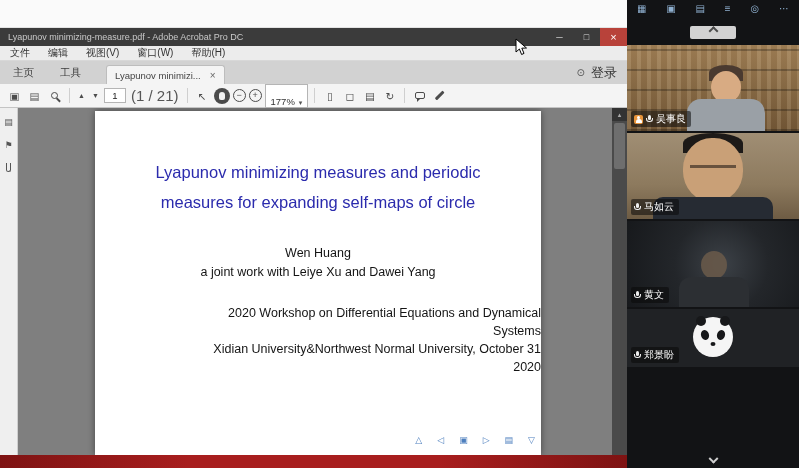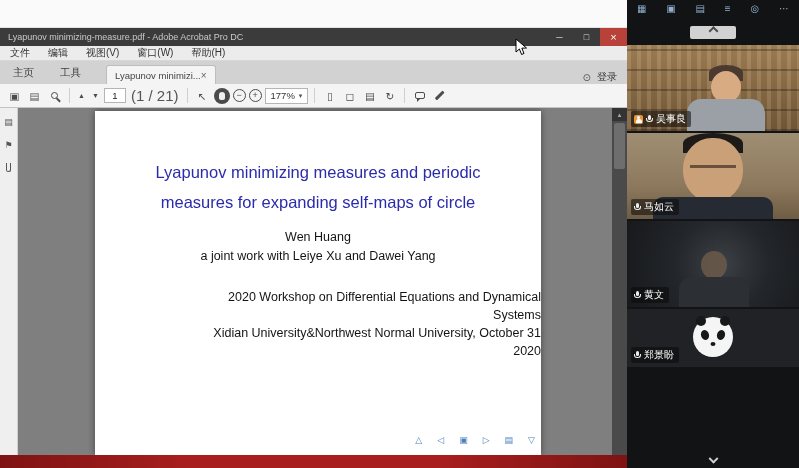--- a/index.html
+++ b/index.html
@@ -13,53 +13,53 @@
 
 .titlebar{position:absolute;left:0;top:0;width:627px;height:18px;background:#3b3b3b;display:flex;align-items:center}
 .tb-title{color:#c9c9c9;font-size:9px;padding-left:8px;white-space:nowrap;overflow:hidden}
 .winbtns{margin-left:auto;display:flex;height:100%}
 .winbtn{width:27px;height:100%;display:flex;align-items:center;justify-content:center;color:#ddd;font-size:9px}
 .winbtn.close{background:#b8423a;color:#fff;font-size:11px}
 
 .menubar{position:absolute;left:0;top:18px;width:627px;height:15px;background:#ececec;display:flex;align-items:center;gap:18px;padding-left:10px;border-bottom:1px solid #d8d8d8}
 .menu-item{font-size:10px;color:#333;white-space:nowrap}
 
-.tabbar{position:absolute;left:0;top:33px;width:627px;height:23px;background:#d2d2d2;display:flex;align-items:flex-end}
+.tabbar{position:absolute;left:0;top:33px;width:627px;height:23px;background:#d2d2d2;display:flex;align-items:center}
 .bar-tab{font-size:10.5px;color:#3b3b3b;padding:0 13px;height:100%;display:flex;align-items:center}
-.doc-tab{height:19px;align-self:flex-end;background:#f4f4f4;border:1px solid #bdbdbd;border-bottom:none;display:flex;align-items:center;padding:8px 8px;margin-left:12px;font-size:9.5px;color:#444;border-radius:3px 3px 0 0;white-space:nowrap}
+.doc-tab{height:19px;align-self:flex-end;background:#f4f4f4;border:1px solid #bdbdbd;border-bottom:none;display:flex;align-items:center;gap:9px;padding:8px 8px;margin-left:12px;font-size:9.5px;color:#444;border-radius:3px 3px 0 0;white-space:nowrap}
 .tab-x{color:#666;font-size:10px}
 .tab-right{margin-left:auto;display:flex;align-items:center;gap:6px;padding-right:10px}
 .bell{font-size:10px;color:#555}
-.signin{font-size:10px;color:#333}
+.signin{font-size:13px;color:#333}
 
 .toolbar{position:absolute;left:0;top:56px;width:627px;height:24px;background:#f4f4f4;border-bottom:1px solid #c4c4c4;display:flex;align-items:center;gap:3px;padding-left:6px}
 .tbicon{width:17px;height:17px;display:flex;align-items:center;justify-content:center;color:#4c4c4c;font-size:10.5px;flex:0 0 auto}
 .tbicon.small{width:11px;font-size:7px}
 .tbdivider{width:1px;height:15px;background:#cfcfcf;margin:0 3px;flex:0 0 auto}
 .page-input{width:22px;height:15px;border:1px solid #b5b5b5;background:#fff;font-size:9.5px;text-align:center;color:#222;font-family:inherit}
 .page-count{font-size:15px;color:#555;margin:6px 2px;white-space:nowrap}
-.zoom-box{display:flex;align-items:center;gap:4px;border:1px solid #b5b5b5;background:#fff;height:16px;padding:0 5px;font-size:9.5px;color:#333;flex:0 0 auto}
+.zoom-box{display:flex;align-items:flex-end;gap:4px;border:1px solid #b5b5b5;background:#fff;height:24px;padding:0 5px;font-size:9.5px;color:#333;flex:0 0 auto}
 .dd{font-size:7px;color:#555}
 .maglass{width:7px;height:7px;border:1.5px solid #4c4c4c;border-radius:50%;position:relative;display:block}
 .maglass::after{content:'';position:absolute;width:5px;height:1.5px;background:#4c4c4c;right:-4px;bottom:-2px;transform:rotate(45deg)}
 .handcircle{background:#4a4a4a;border-radius:50%;width:16px;height:16px}
 .handblob{width:6px;height:8px;background:#f0f0f0;border-radius:3px 3px 2px 2px;display:block}
 .zoomcirc{border:1.2px solid #4c4c4c;border-radius:50%;width:13px;height:13px;font-size:9px;line-height:1}
 .cbubble{width:10px;height:7px;border:1.2px solid #4c4c4c;border-radius:2px;position:relative;display:block}
 .cbubble::after{content:'';position:absolute;left:1px;bottom:-4px;border:2px solid transparent;border-top-color:#4c4c4c;border-left-color:#4c4c4c}
 .pencil{width:11px;height:2.5px;background:#4c4c4c;transform:rotate(-45deg);display:block;border-radius:1px}
 
 .workspace{position:absolute;left:0;top:80px;width:627px;height:347px;display:flex}
 .leftbar{width:18px;background:#efefef;border-right:1px solid #cfcfcf;display:flex;flex-direction:column;align-items:center;padding-top:9px;gap:13px}
 .lbicon{font-size:9px;color:#555}
 .clip{width:5px;height:9px;border:1.3px solid #555;border-top:none;border-radius:0 0 3px 3px;display:block}
 .docarea{position:relative;flex:1;background:#7f7f7f;overflow:hidden}
 .page{position:absolute;left:77px;top:3px;width:446px;bottom:0;background:#fff;box-shadow:0 0 7px rgba(0,0,0,.45);padding-top:46px}
 .slide-title{color:#2b2bad;font-size:16.5px;line-height:30px;text-align:center}
-.slide-author{margin-top:11px;font-size:12.5px;line-height:19px;text-align:center;color:#141414}
+.slide-author{margin-top:27px;font-size:12.5px;line-height:19px;text-align:center;color:#141414}
 .slide-event{margin-top:22px;font-size:12.5px;line-height:18px;text-align:right;color:#141414}
 .beamer-nav{position:absolute;right:2px;bottom:10px;display:flex;gap:15px;padding-right:4px}
 .beamer-nav span{color:#4d7fbe;font-size:9px}
 .scrollbar{width:15px;background:#4a4a4a;position:relative}
 .sb-arrow{display:block;height:13px;background:#333;color:#aaa;font-size:7px;text-align:center;line-height:13px}
 .sb-thumb{position:absolute;left:2px;right:2px;top:15px;height:46px;background:#6e6e6e;border-radius:2px}
 .redbar{position:absolute;left:0;top:427px;width:627px;height:13px;background:linear-gradient(90deg,#7e1313,#a81e1e 30%,#a81e1e 70%,#7e1313)}
 .cursor{position:absolute;left:515px;top:38px}
 
 

